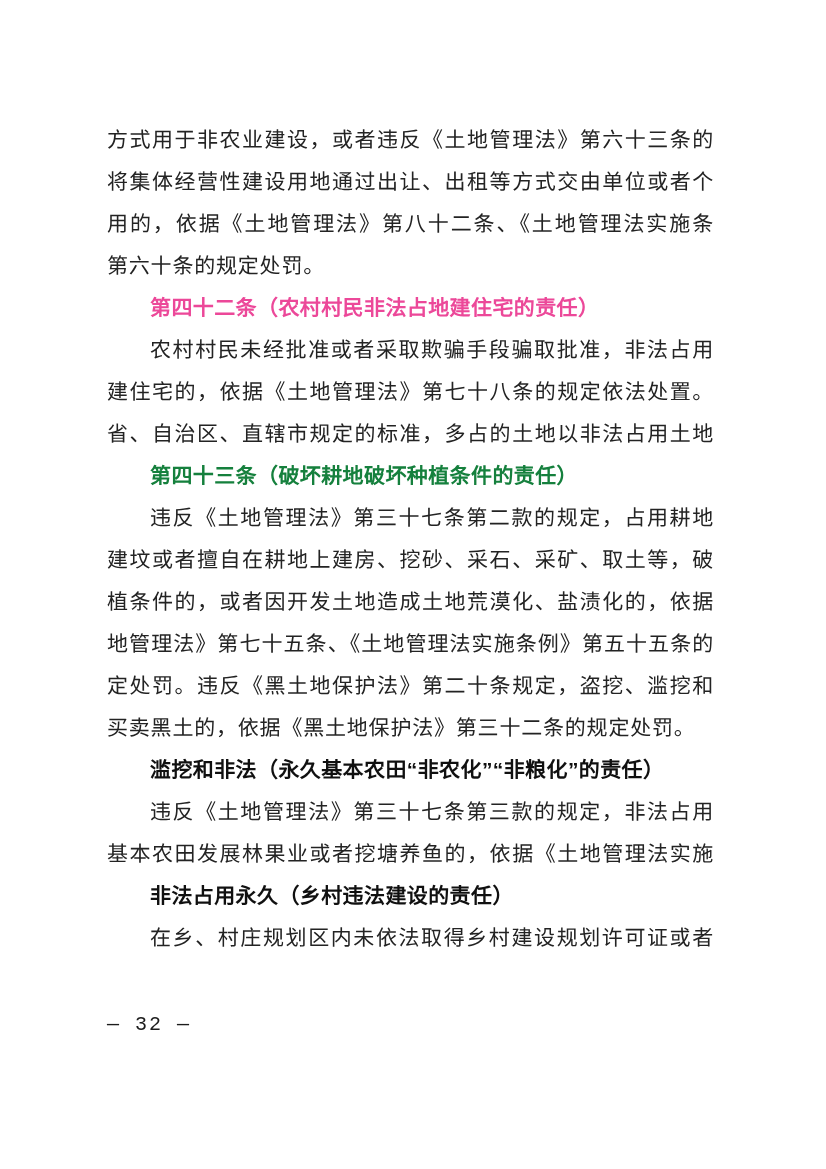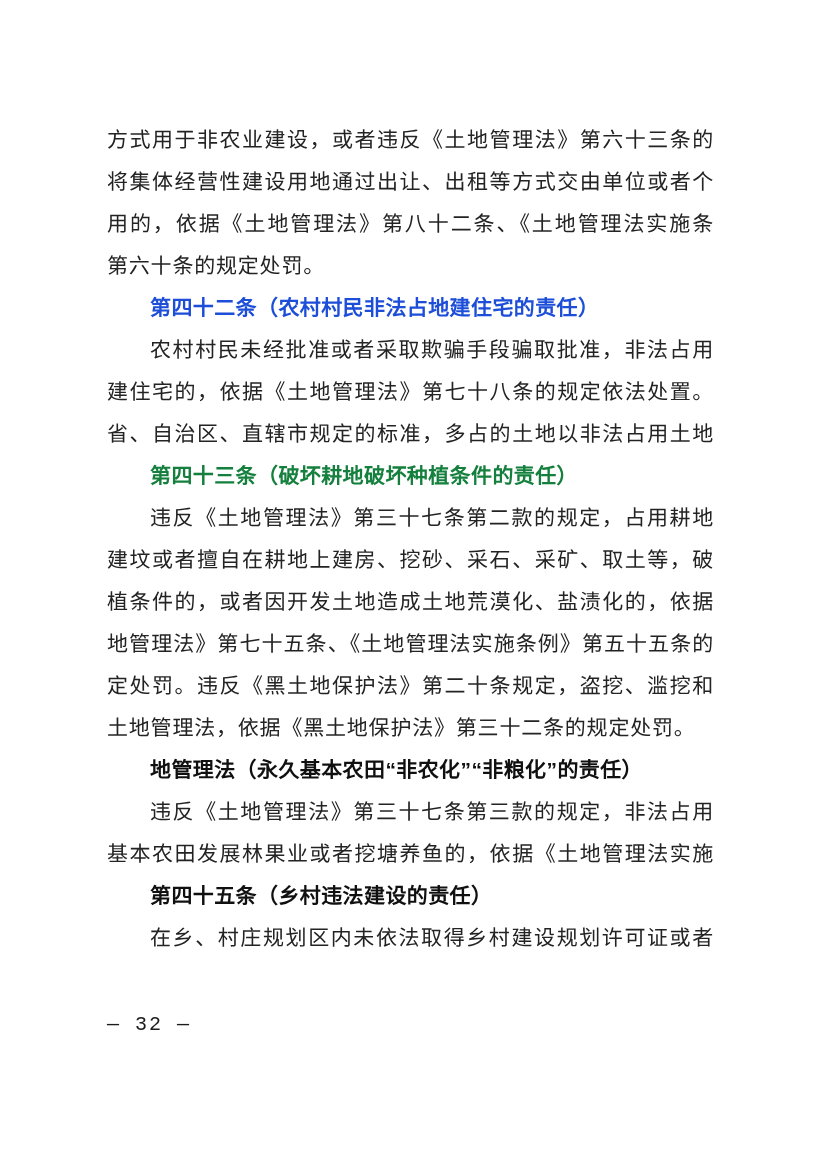--- a/index.html
+++ b/index.html
@@ -56,31 +56,31 @@
 </style>
 </head>
 <body>
 
 <div class="page" style="background: rgb(255, 255, 255);">
   <div class="content" style="color: rgb(35, 35, 35);">
       <div class="line fill">方式用于非农业建设，或者违反《土地管理法》第六十三条的规定，</div>
       <div class="line fill">将集体经营性建设用地通过出让、出租等方式交由单位或者个人使</div>
       <div class="line fill">用的，依据《土地管理法》第八十二条、《土地管理法实施条例》</div>
       <div class="line">第六十条的规定处罚。</div>
-      <div class="line heading" style="color: #1d4ed8;">第四十二条（农村村民非法占地建住宅的责任）</div>
+      <div class="line heading" style="color: #ec4899;">第四十二条（农村村民非法占地建住宅的责任）</div>
       <div class="line fill indent">农村村民未经批准或者采取欺骗手段骗取批准，非法占用土地</div>
       <div class="line fill">建住宅的，依据《土地管理法》第七十八条的规定依法处置。超过</div>
       <div class="line fill">省、自治区、直辖市规定的标准，多占的土地以非法占用土地论处。</div>
       <div class="line heading" style="color: #15803d;">第四十三条（破坏耕地破坏种植条件的责任）</div>
       <div class="line fill indent">违反《土地管理法》第三十七条第二款的规定，占用耕地建窑、</div>
       <div class="line fill">建坟或者擅自在耕地上建房、挖砂、采石、采矿、取土等，破坏种</div>
       <div class="line fill">植条件的，或者因开发土地造成土地荒漠化、盐渍化的，依据《土</div>
       <div class="line fill">地管理法》第七十五条、《土地管理法实施条例》第五十五条的规</div>
       <div class="line fill">定处罚。违反《黑土地保护法》第二十条规定，盗挖、滥挖和非法</div>
-      <div class="line">土地管理法，依据《黑土地保护法》第三十二条的规定处罚。</div>
-      <div class="line heading" style="color: rgb(16, 16, 16);">地管理法（永久基本农田“非农化”“非粮化”的责任）</div>
+      <div class="line">买卖黑土的，依据《黑土地保护法》第三十二条的规定处罚。</div>
+      <div class="line heading" style="color: rgb(16, 16, 16);">滥挖和非法（永久基本农田“非农化”“非粮化”的责任）</div>
       <div class="line fill indent">违反《土地管理法》第三十七条第三款的规定，非法占用永久</div>
       <div class="line fill">基本农田发展林果业或者挖塘养鱼的，依据《土地管理法实施条例》</div>
-      <div class="line heading" style="color: rgb(16, 16, 16);">第四十五条（乡村违法建设的责任）</div>
+      <div class="line heading" style="color: rgb(16, 16, 16);">非法占用永久（乡村违法建设的责任）</div>
       <div class="line fill indent">在乡、村庄规划区内未依法取得乡村建设规划许可证或者未按</div>
     </div>
   <div class="page-number">— 32 —</div>
 </div>
 
 </body></html>

